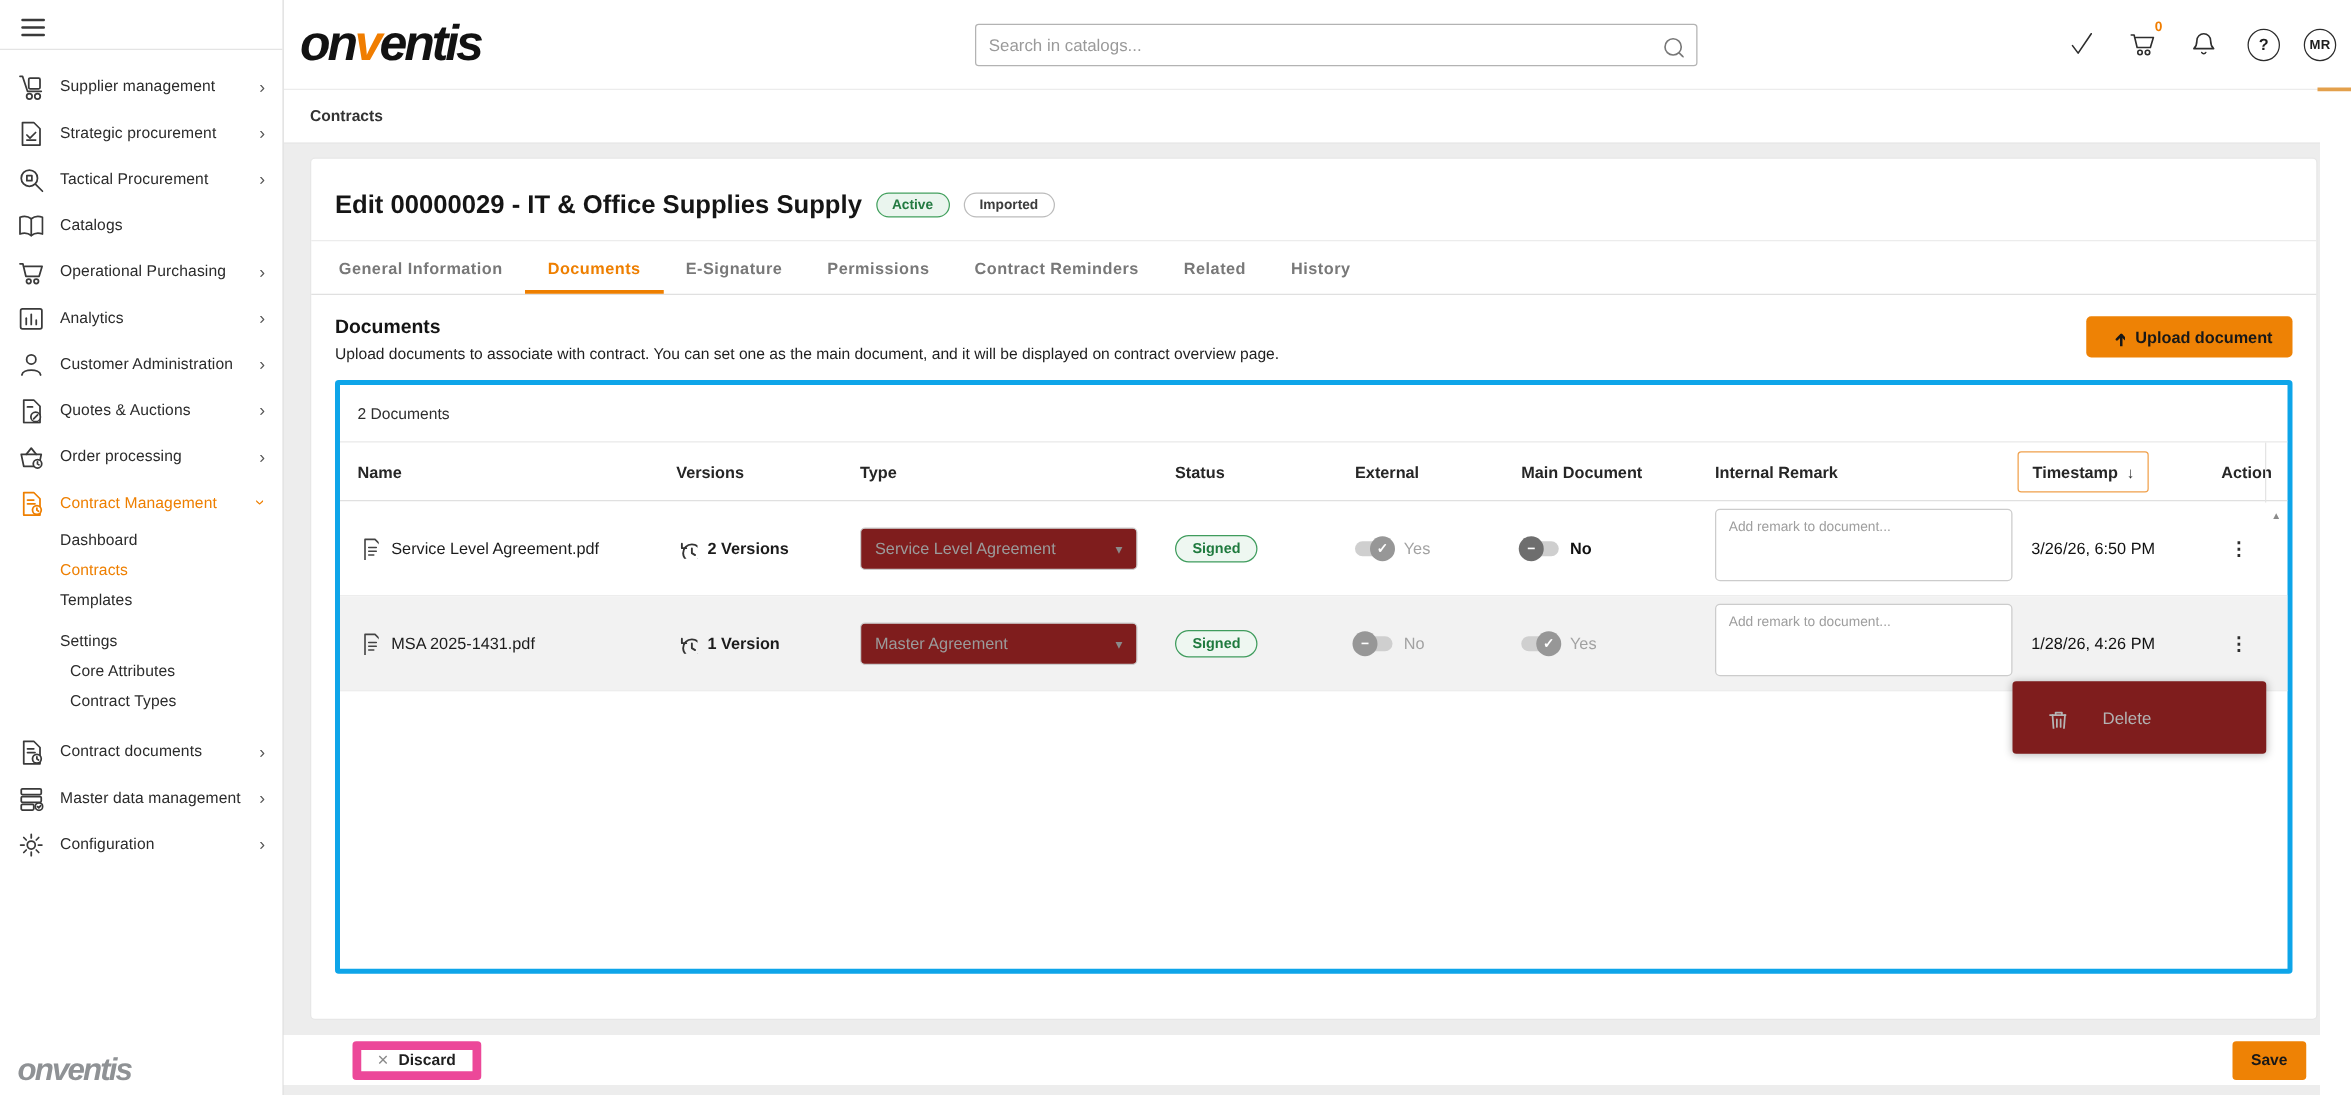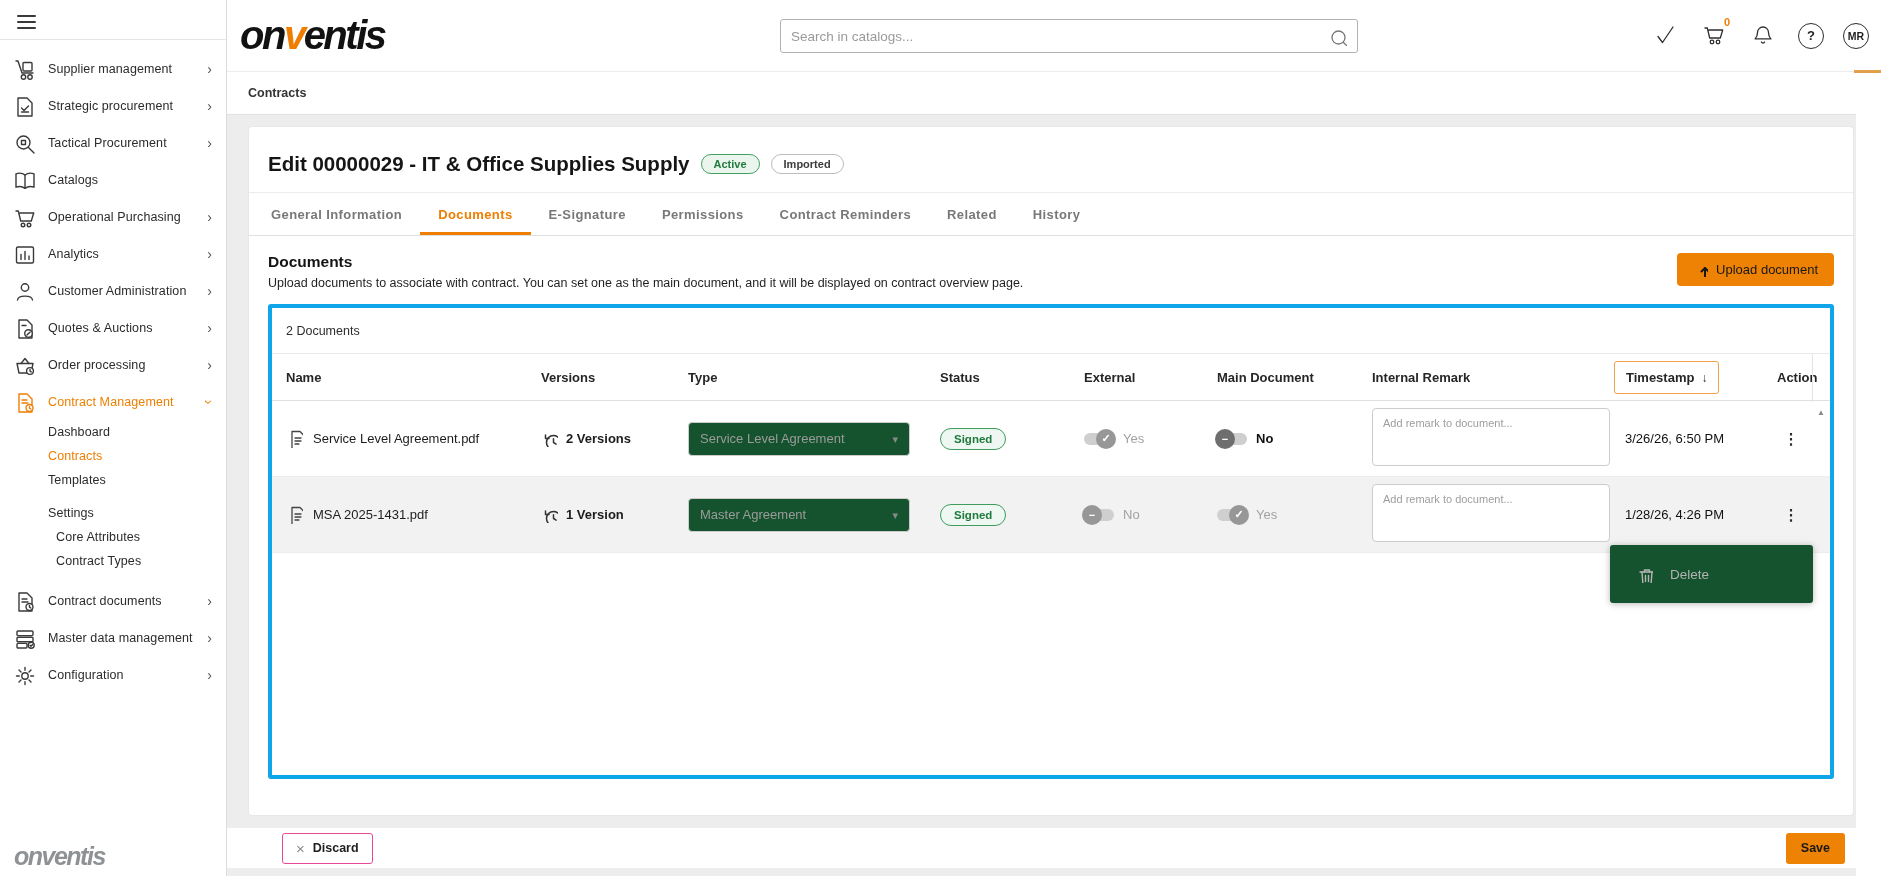--- a/index.html
+++ b/index.html
@@ -53,38 +53,38 @@
   .page-title{font-size:20.5px;font-weight:700;color:#151515}
   .badge{border-radius:12px;padding:3px 12px;font-size:11px;font-weight:700}
   .badge.green{border:1px solid #43a05e;color:#237a41;background:#eaf5ee}
   .badge.gray{border:1px solid #bcbcbc;color:#3c3c3c;background:#fff}
   .tabs{display:flex;padding:0 4px;border-bottom:1px solid #e0e0e0}
   .tab{padding:14px 18px 13px;font-size:13px;font-weight:700;letter-spacing:.4px;color:#787878;cursor:pointer}
   .tab.active{color:#EE7F00;border-bottom:3px solid #EE7F00;padding-bottom:10px}
   .sec-row{display:flex;align-items:flex-start;justify-content:space-between;padding:17px 19px 0}
   .sec-h{font-size:15.5px;font-weight:700;color:#141414;margin-bottom:5px}
   .sec-d{font-size:12.5px;color:#1f1f1f}
-  .btn-upload{background:#EE8205;border:none;border-radius:4px;height:33px;padding:0 16px;display:flex;align-items:center;gap:8px;font-size:13px;font-weight:400;color:#181818;cursor:pointer;font-family:inherit}
+  .btn-upload{background:#EE8205;border:none;border-radius:4px;height:33px;padding:0 16px;display:flex;align-items:center;gap:8px;font-size:13px;font-weight:700;color:#181818;cursor:pointer;font-family:inherit}
   .btn-upload .ic{width:15px;height:15px;stroke:#181818;stroke-width:2}
 
   
   .tablebox{margin:14px 19px 0;border:4px solid #0ea5e9;border-radius:3px;height:475px;position:relative;overflow:hidden;background:#fff}
   .tb-count{height:46px;display:flex;align-items:center;padding-left:14px;font-size:12.5px;color:#2e2e2e;border-bottom:1px solid #e9e9e9}
   .tb-grid{display:grid;grid-template-columns:255px 147px 252px 144px 133px 155px 253px 152px 60px;padding-left:14px;align-items:center}
   .tb-head{height:47px;border-bottom:1px solid #e0e0e0}
   .hcell{font-size:13px;font-weight:700;color:#262626}
   .ts-wrap{display:inline-flex;align-items:center;gap:7px;border:1px solid #f0a04b;border-radius:3px;padding:8px 11px;margin-left:-11px;cursor:pointer}
   .sort-arrow::after{content:"↓";font-weight:400;color:#2e2e2e;font-size:12px}
   .trow{height:76px;border-bottom:1px solid #ededed}
   .trow.alt{background:#F2F2F2}
   .cell-name{display:flex;align-items:center;gap:10px;font-size:13px;color:#1c1c1c}
   .cell-name .ic{width:17px;height:19px;stroke:#444;stroke-width:1.3;flex:none}
   .cell-ver{display:flex;align-items:center;gap:8px;font-size:13px;font-weight:700;color:#1c1c1c}
   .cell-ver .ic{width:17px;height:17px;stroke:#333;stroke-width:1.5}
-  .select{width:222px;height:34px;border:1px solid #ccc;border-radius:4px;background:#14532d;display:flex;align-items:center;justify-content:space-between;padding:0 11px;font-size:13px;color:#9b9b9b;cursor:default}
+  .select{width:222px;height:34px;border:1px solid #ccc;border-radius:4px;background:#7f1d1d;display:flex;align-items:center;justify-content:space-between;padding:0 11px;font-size:13px;color:#9b9b9b;cursor:default}
   .caret::after{content:"▾";color:#8a8a8a;font-size:11px}
   .pill-signed{display:inline-block;border:1.4px solid #3f9c5d;color:#1f7a3e;background:#eef7f1;border-radius:12px;padding:4px 13px;font-size:11.5px;font-weight:700}
   .toggle-wrap{display:flex;align-items:center;gap:9px;cursor:pointer}
   .switch{position:relative;width:30px;height:12px;background:#cfcfcf;border-radius:7px;flex:none}
   .knob{position:absolute;top:-4px;left:-2px;width:20px;height:20px;border-radius:50%;background:#6e6e6e;display:flex;align-items:center;justify-content:center;color:#fff;font-size:11px}
   .knob::after{content:"−";font-weight:700}
   .toggle-wrap.on .knob{left:12px}
   .toggle-wrap.on .knob::after{content:"✓"}
   .toggle-wrap.dis .knob{background:#979797}
   .t-label{font-size:13px;color:#111;font-weight:700}
@@ -92,27 +92,27 @@
   .remark{width:238px;height:58px;border:1px solid #ccc;border-radius:4px;resize:none;padding:8px 10px;font-size:11px;font-family:inherit;color:#333;background:#fff;outline:none}
   .remark::placeholder{color:#9e9e9e}
   .kebab{width:28px;height:28px;display:flex;align-items:center;justify-content:center;cursor:pointer;color:#2e2e2e;font-size:15px;font-weight:700}
   .kebab::after{content:"⋮"}
   .cell-ts{font-size:13px;color:#111}
   .scroll-up{position:absolute;right:5px;top:100px;font-size:8px;color:#8a8a8a}
   .scroll-up::after{content:"▲"}
   .head-sep{position:absolute;right:17px;top:46px;height:48px;border-left:1px solid #e4e4e4}
 
   
-  .menu-pop{position:absolute;left:1610px;top:545px;width:203px;height:58px;background:#14532d;border-radius:3px;box-shadow:0 1px 7px rgba(0,0,0,.28);display:flex;align-items:center;padding-left:25px;gap:17px;z-index:20}
+  .menu-pop{position:absolute;left:1610px;top:545px;width:203px;height:58px;background:#7f1d1d;border-radius:3px;box-shadow:0 1px 7px rgba(0,0,0,.28);display:flex;align-items:center;padding-left:25px;gap:29px;z-index:20}
   .menu-pop .ic{width:18px;height:18px;stroke:#b5b5b5;stroke-width:1.4}
   .menu-label{font-size:13.5px;color:#b3b3b3}
 
   
   .footbar{position:absolute;left:227px;top:828px;width:1629px;height:40px;background:#fff;display:flex;align-items:center;z-index:6}
-  .btn-discard{margin-left:55px;background:#fff;border:1px solid #ec4899;border-radius:3px;height:31px;padding:0 13px;display:flex;align-items:center;gap:8px;font-size:12.5px;font-weight:700;color:#1f1f1f;cursor:pointer;font-family:inherit}
+  .btn-discard{margin-left:55px;background:#fff;border:7px solid #ec4899;border-radius:3px;height:31px;padding:0 13px;display:flex;align-items:center;gap:8px;font-size:12.5px;font-weight:700;color:#1f1f1f;cursor:pointer;font-family:inherit}
   .x-ic::after{content:"×";color:#8a8a8a;font-size:15px;font-weight:400}
   .btn-save{margin-left:auto;margin-right:11px;background:#EE8205;border:none;border-radius:3px;height:31px;padding:0 15px;font-size:12.5px;font-weight:700;color:#181818;cursor:pointer;font-family:inherit}
 </style>
 </head>
 <body>
 
 <svg width="0" height="0" style="position:absolute">
   <defs>
     <g id="i-handtruck">
         <path d="M3 3h2l4 12h11"></path>

